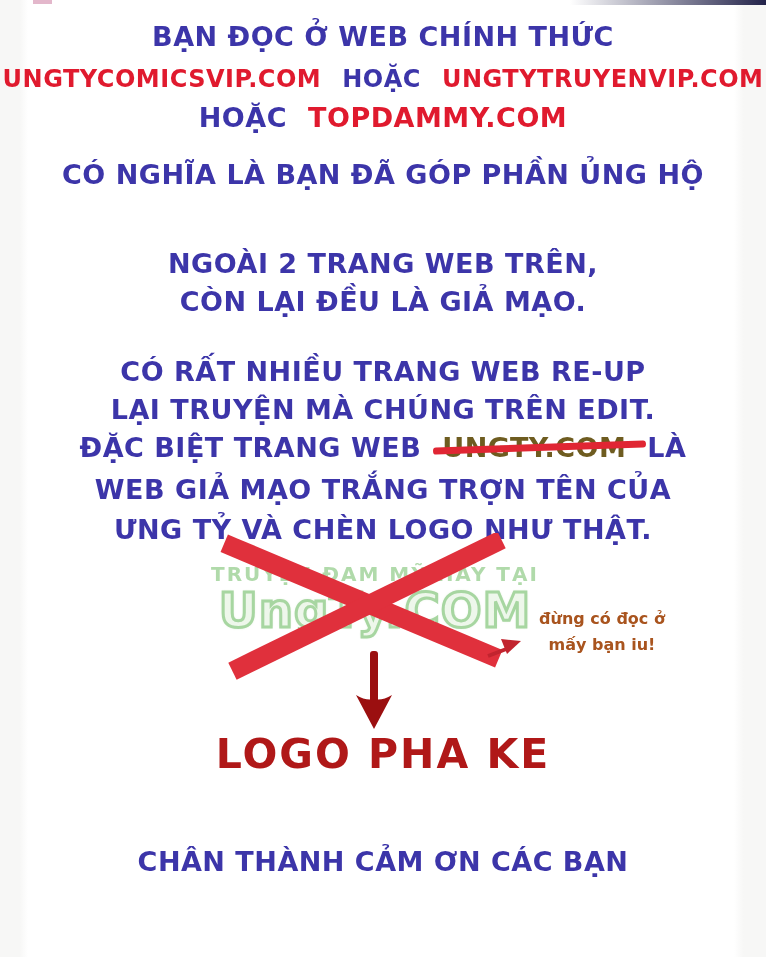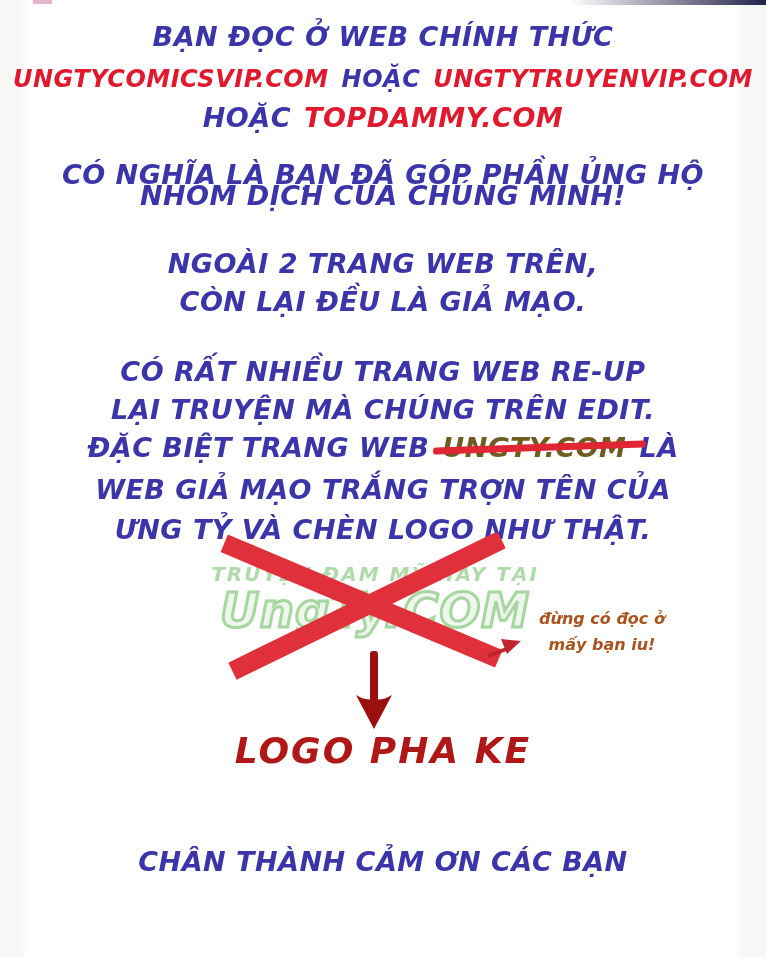--- a/index.html
+++ b/index.html
@@ -3,21 +3,20 @@
 <meta charset="utf-8">
 <style>
   html,body{margin:0;padding:0;background:#ffffff;}
   #page{
     position:relative;
     width:766px;height:957px;
     background:var(--page-bg,#ffffff);
     overflow:hidden;
     font-family:"DejaVu Sans",sans-serif;
     font-weight:bold;
-    font-style:italic;
   }
   
   .edge-left{
     position:absolute;left:0;top:0;bottom:0;width:28px;
     background:linear-gradient(to right,var(--margin-gray,#f7f7f6) 70%,rgba(247,247,246,0));
   }
   .edge-right{
     position:absolute;right:0;top:0;bottom:0;width:32px;
     background:linear-gradient(to left,var(--margin-gray,#f7f7f6) 70%,rgba(247,247,246,0));
   }
@@ -30,21 +29,21 @@
     position:absolute;top:0;left:33px;width:19px;height:4px;
     background:var(--top-sliver-pink,#e3b7cb);
   }
   .row{
     position:absolute;left:30px;right:30px;
     text-align:center;
     font-size:27px;line-height:34px;
     letter-spacing:.5px;
     white-space:nowrap;
   }
-  .row.flexline{display:flex;justify-content:center;gap:13px;}
+  .row.flexline{display:flex;justify-content:center;gap:21px;}
   .f24{font-size:24px;}
   .blue{color:var(--blue,#3c35a9);}
   .red{color:var(--red,#e01a2e);}
   .olive{color:var(--olive,#6e5c20);}
   .strike{position:relative;display:inline-block;}
   .strike::after{
     content:"";position:absolute;left:-9px;right:-20px;top:13px;height:7px;
     background:var(--strike-red,#e02633);
     transform:rotate(-2deg);border-radius:3px;
   }
@@ -64,21 +63,21 @@
   }
   .x-svg{position:absolute;left:195px;top:533px;}
   .down-arrow-svg{position:absolute;left:352px;top:651px;}
   .note{
     position:absolute;top:606px;left:512px;width:180px;
     text-align:center;font-size:16px;line-height:26px;
     color:var(--brown,#a9541e);white-space:nowrap;
   }
   .caption{
     position:absolute;top:730px;left:30px;right:30px;
-    text-align:center;font-size:36px;letter-spacing:2px;
+    text-align:center;font-size:41px;letter-spacing:2px;
     color:var(--caption-red,#b01818);white-space:nowrap;
   }
 </style>
 </head>
 <body>
 
 <div id="page">
 
   <div class="edge-left"></div>
   <div class="edge-right"></div>
@@ -89,21 +88,20 @@
   <div class="row f24 flexline" style="top:62px">
     <span class="red">UNGTYCOMICSVIP.COM</span>
     <span class="blue">HOẶC</span>
     <span class="red">UNGTYTRUYENVIP.COM</span>
   </div>
   <div class="row flexline" style="top:101px">
     <span class="blue">HOẶC</span>
     <span class="red">TOPDAMMY.COM</span>
   </div>
   <div class="row blue" style="top:158px">CÓ NGHĨA LÀ BẠN ĐÃ GÓP PHẦN ỦNG HỘ</div>
-  <div class="row blue" style="top:179px">NHÓM DỊCH CỦA CHÚNG MÌNH!</div>
 
   <div class="row blue" style="top:247px">NGOÀI 2 TRANG WEB TRÊN,</div>
   <div class="row blue" style="top:285px">CÒN LẠI ĐỀU LÀ GIẢ MẠO.</div>
 
   <div class="row blue" style="top:355px">CÓ RẤT NHIỀU TRANG WEB RE-UP</div>
   <div class="row blue" style="top:393px">LẠI TRUYỆN MÀ CHÚNG TRÊN EDIT.</div>
   <div class="row flexline" style="top:431px">
     <span class="blue">ĐẶC BIỆT TRANG WEB</span>
     <span class="olive strike">UNGTY.COM</span>
     <span class="blue">LÀ</span>

